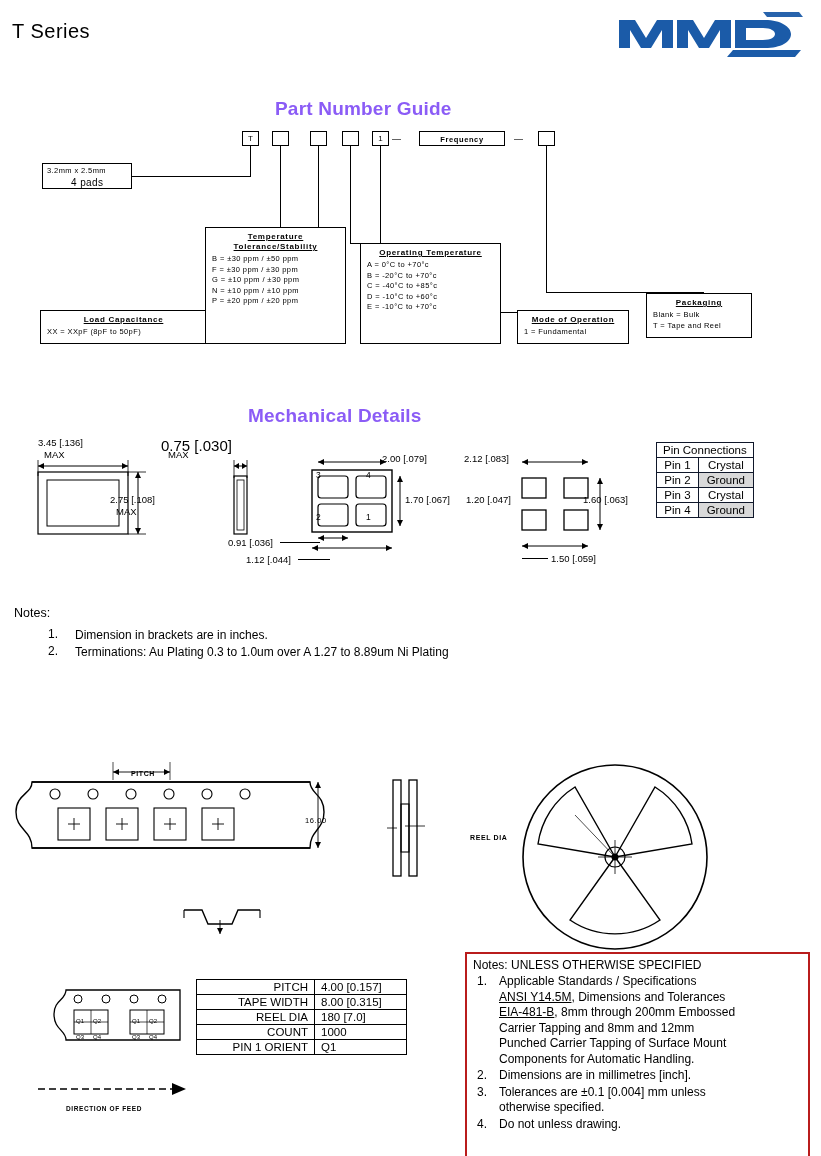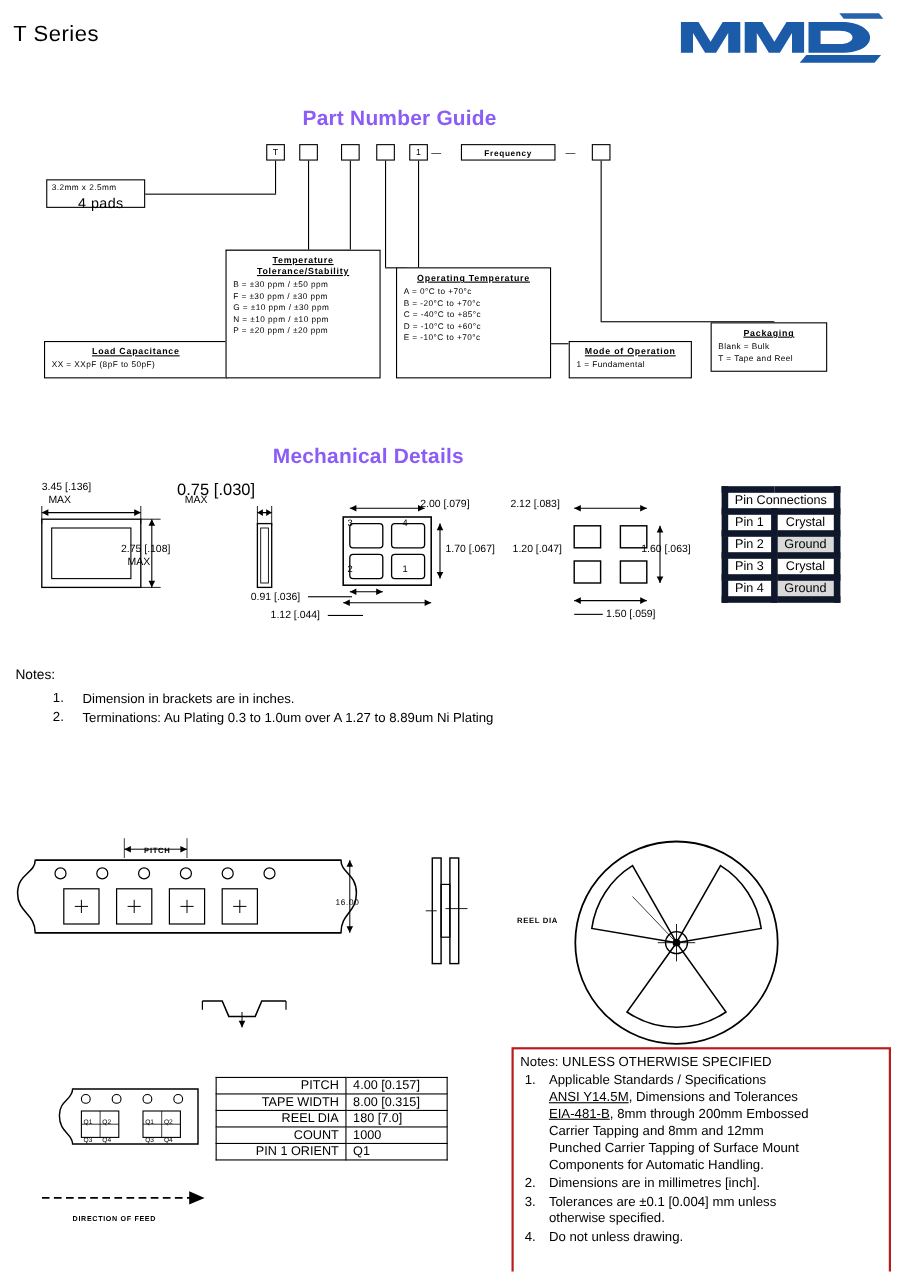--- a/index.html
+++ b/index.html
@@ -50,21 +50,21 @@
 
   .consult { position:absolute; left:128px; top:363px; font-size:12.5px; }
 
   
   .notes-title { position:absolute; left:14px; top:606px; font-size:12.5px; }
   .note-num { position:absolute; font-size:12px; }
   .note-txt { position:absolute; font-size:12px; line-height:16px; }
 
   
   .pin-table { position:absolute; left:656px; top:442px; border-collapse:collapse; font-size:11.5px; }
-  .pin-table td, .pin-table th { border:6px solid #0f172a; padding:1px 6px; text-align:center; font-weight:normal; }
+  .pin-table td, .pin-table th { border:1px solid #0f172a; padding:1px 6px; text-align:center; font-weight:normal; }
   .pin-table .hdr { background:#fff; }
   .pin-table .shade { background:#d9d9d9; }
 
   
   .tape-table { position:absolute; left:196px; top:979px; border-collapse:collapse; font-size:11.5px; }
   .tape-table td { border:1px solid #000; padding:1px 6px; }
   .tape-table td.k { text-align:right; width:118px; }
   .tape-table td.v { text-align:left; width:92px; }
 
   
@@ -108,21 +108,21 @@
   </div>
   <div class="lbl" style="left:392px; top:134px; font-size:9px;">—</div>
   <div class="sq" style="left:419px; top:131px; width:86px; height:15px;">
     <div class="lbl-mono" style="position:relative; left:0; top:3px; text-align:center; width:100%; font-size:7.5px; font-weight:bold;">Frequency</div>
   </div>
   <div class="lbl" style="left:514px; top:134px; font-size:9px;">—</div>
   <div class="sq" style="left:538px; top:131px; width:17px; height:15px;"></div>
 
   <div class="box" style="left:42px; top:163px; width:90px; height:26px;">
     <div class="lbl" style="left:4px; top:2px; font-size:7.5px; letter-spacing:0.4px;">3.2mm x 2.5mm</div>
-    <div class="lbl" style="left:28px; top:13px; font-size:13px; letter-spacing:0.4px;text-align:right;">4 pads</div>
+    <div class="lbl" style="left:28px; top:13px; font-size:10px; letter-spacing:0.4px;text-align:right;">4 pads</div>
   </div>
 
   <div class="ln vln" style="left:250px; top:146px; height:30px;"></div>
   <div class="ln hln" style="left:132px; top:176px; width:119px;"></div>
 
   <div class="ln vln" style="left:280px; top:146px; height:166px;"></div>
   <div class="ln hln" style="left:110px; top:312px; width:171px;"></div>
   <div class="ln vln" style="left:110px; top:312px; height:0px;"></div>
 
   <div class="ln vln" style="left:318px; top:146px; height:81px;"></div>

